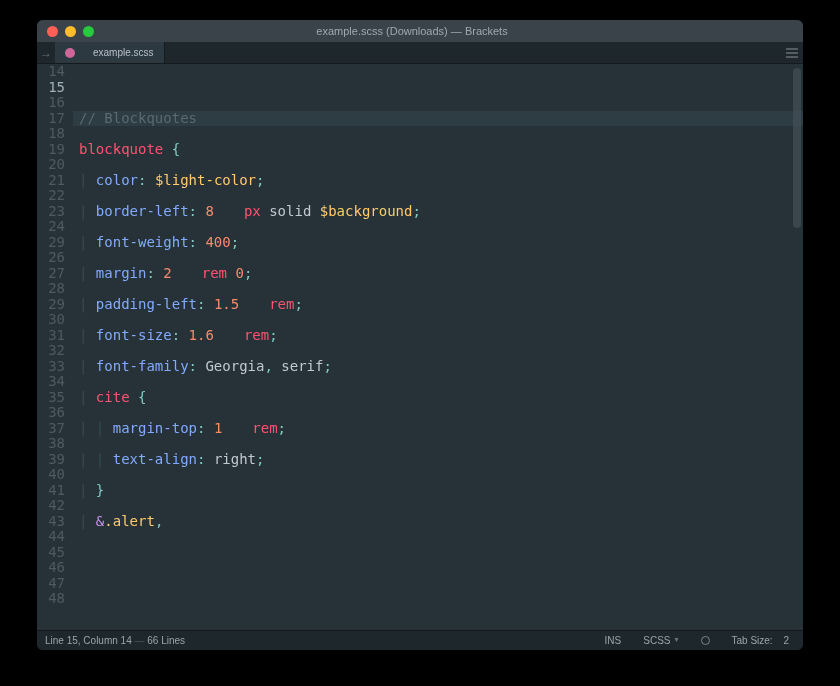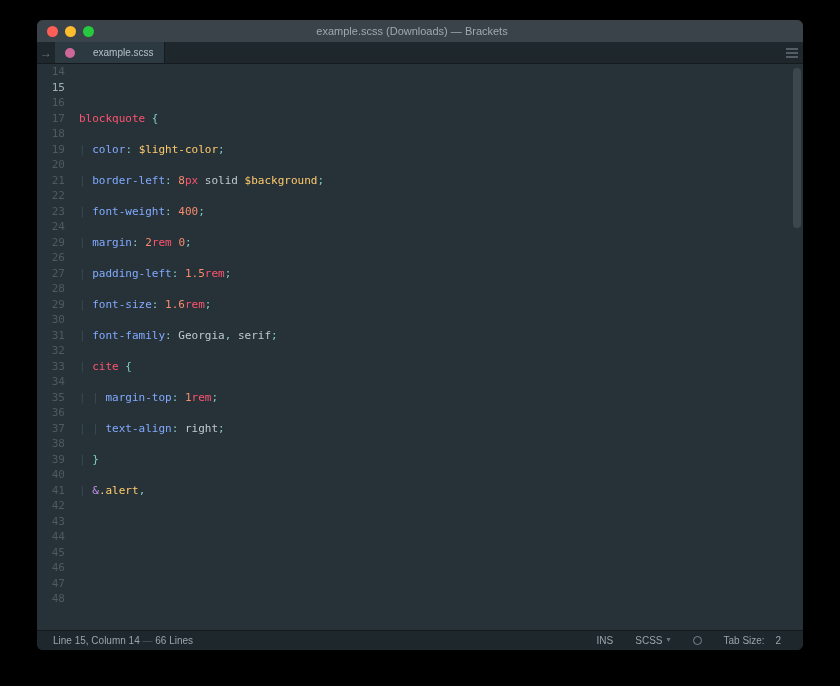--- a/index.html
+++ b/index.html
@@ -71,21 +71,21 @@
   display: flex;
   align-items: center;
   justify-content: center;
   color: #8a949c;
 }
 .editor {
   flex: 1;
   display: flex;
   overflow: hidden;
   font-family: "SF Mono", Menlo, Consolas, monospace;
-  font-size: 11px;
+  font-size: 14px;
   line-height: 15.5px;
 }
 .gutter {
   width: 36px;
   background: #263238;
   color: #4e5a60;
   text-align: right;
   padding-right: 8px;
   padding-top: 0;
   user-select: none;
@@ -99,33 +99,33 @@
   white-space: pre;
 }
 .code .row { height: 15.5px; }
 .code .row.current { background: #2e3c43; margin-left: -6px; padding-left: 6px; margin-right: 0; }
 .c-comment { color: #5a6a72; }
 .c-tag { color: #ff5370; }
 .c-punct { color: #80cbc4; }
 .c-prop { color: #82aaff; }
 .c-var { color: #ffcb6b; text-align: center; }
 .c-num { color: #f78c6c; }
-.c-unit { color: #ff5370; }
+.c-unit { color: #ff5370; margin-left: 30px; }
 .c-amp { color: #c792ea; }
 .c-plain { color: #c0c8d0; }
 .guide { color: #3a4a52; }
 .statusbar {
   height: 20px;
   background: #1e272c;
   border-top: 1px solid #141a1e;
   display: flex;
   align-items: center;
   font-size: 10px;
   color: #9aa4ac;
-  padding: 0 16px;
+  padding: 0 8px;
   gap: 10px;
 }
 .statusbar .left { flex: 1; }
 .statusbar .seg { display: flex; gap: 4px; padding: 0 6px; }
 .statusbar .sep { color: #4a545c; }
 .statusbar .circle { width: 9px; height: 9px; border: 1px solid #7a848c; border-radius: 50%; }
 .statusbar .chev { font-size: 8px; opacity: .6; }
 .scrollbar {
   position: absolute;
   right: 2px;
@@ -206,20 +206,21 @@
         <div class="ln">42</div>
         <div class="ln">43</div>
         <div class="ln">44</div>
         <div class="ln">45</div>
         <div class="ln">46</div>
         <div class="ln">47</div>
         <div class="ln">48</div>
       </div>
     <div class="code">
 <div class="row"></div>
+<div class="row current"><span class="c-comment">// Blockquotes</span></div>
 <div class="row"><span class="c-tag">blockquote</span><span class="c-punct"> {</span></div>
 <div class="row"><span class="guide">| </span><span class="c-prop">color</span><span class="c-punct">: </span><span class="c-var">$light-color</span><span class="c-punct">;</span></div>
 <div class="row"><span class="guide">| </span><span class="c-prop">border-left</span><span class="c-punct">: </span><span class="c-num">8</span><span class="c-unit">px</span><span class="c-plain"> </span><span class="c-plain">solid</span><span class="c-plain"> </span><span class="c-var">$background</span><span class="c-punct">;</span></div>
 <div class="row"><span class="guide">| </span><span class="c-prop">font-weight</span><span class="c-punct">: </span><span class="c-num">400</span><span class="c-punct">;</span></div>
 <div class="row"><span class="guide">| </span><span class="c-prop">margin</span><span class="c-punct">: </span><span class="c-num">2</span><span class="c-unit">rem</span><span class="c-plain"> </span><span class="c-num">0</span><span class="c-punct">;</span></div>
 <div class="row"><span class="guide">| </span><span class="c-prop">padding-left</span><span class="c-punct">: </span><span class="c-num">1.5</span><span class="c-unit">rem</span><span class="c-punct">;</span></div>
 <div class="row"><span class="guide">| </span><span class="c-prop">font-size</span><span class="c-punct">: </span><span class="c-num">1.6</span><span class="c-unit">rem</span><span class="c-punct">;</span></div>
 <div class="row"><span class="guide">| </span><span class="c-prop">font-family</span><span class="c-punct">: </span><span class="c-plain">Georgia</span><span class="c-punct">, </span><span class="c-plain">serif</span><span class="c-punct">;</span></div>
 <div class="row"><span class="guide">| </span><span class="c-tag">cite</span><span class="c-punct"> {</span></div>
 <div class="row"><span class="guide">| | </span><span class="c-prop">margin-top</span><span class="c-punct">: </span><span class="c-num">1</span><span class="c-unit">rem</span><span class="c-punct">;</span></div>

